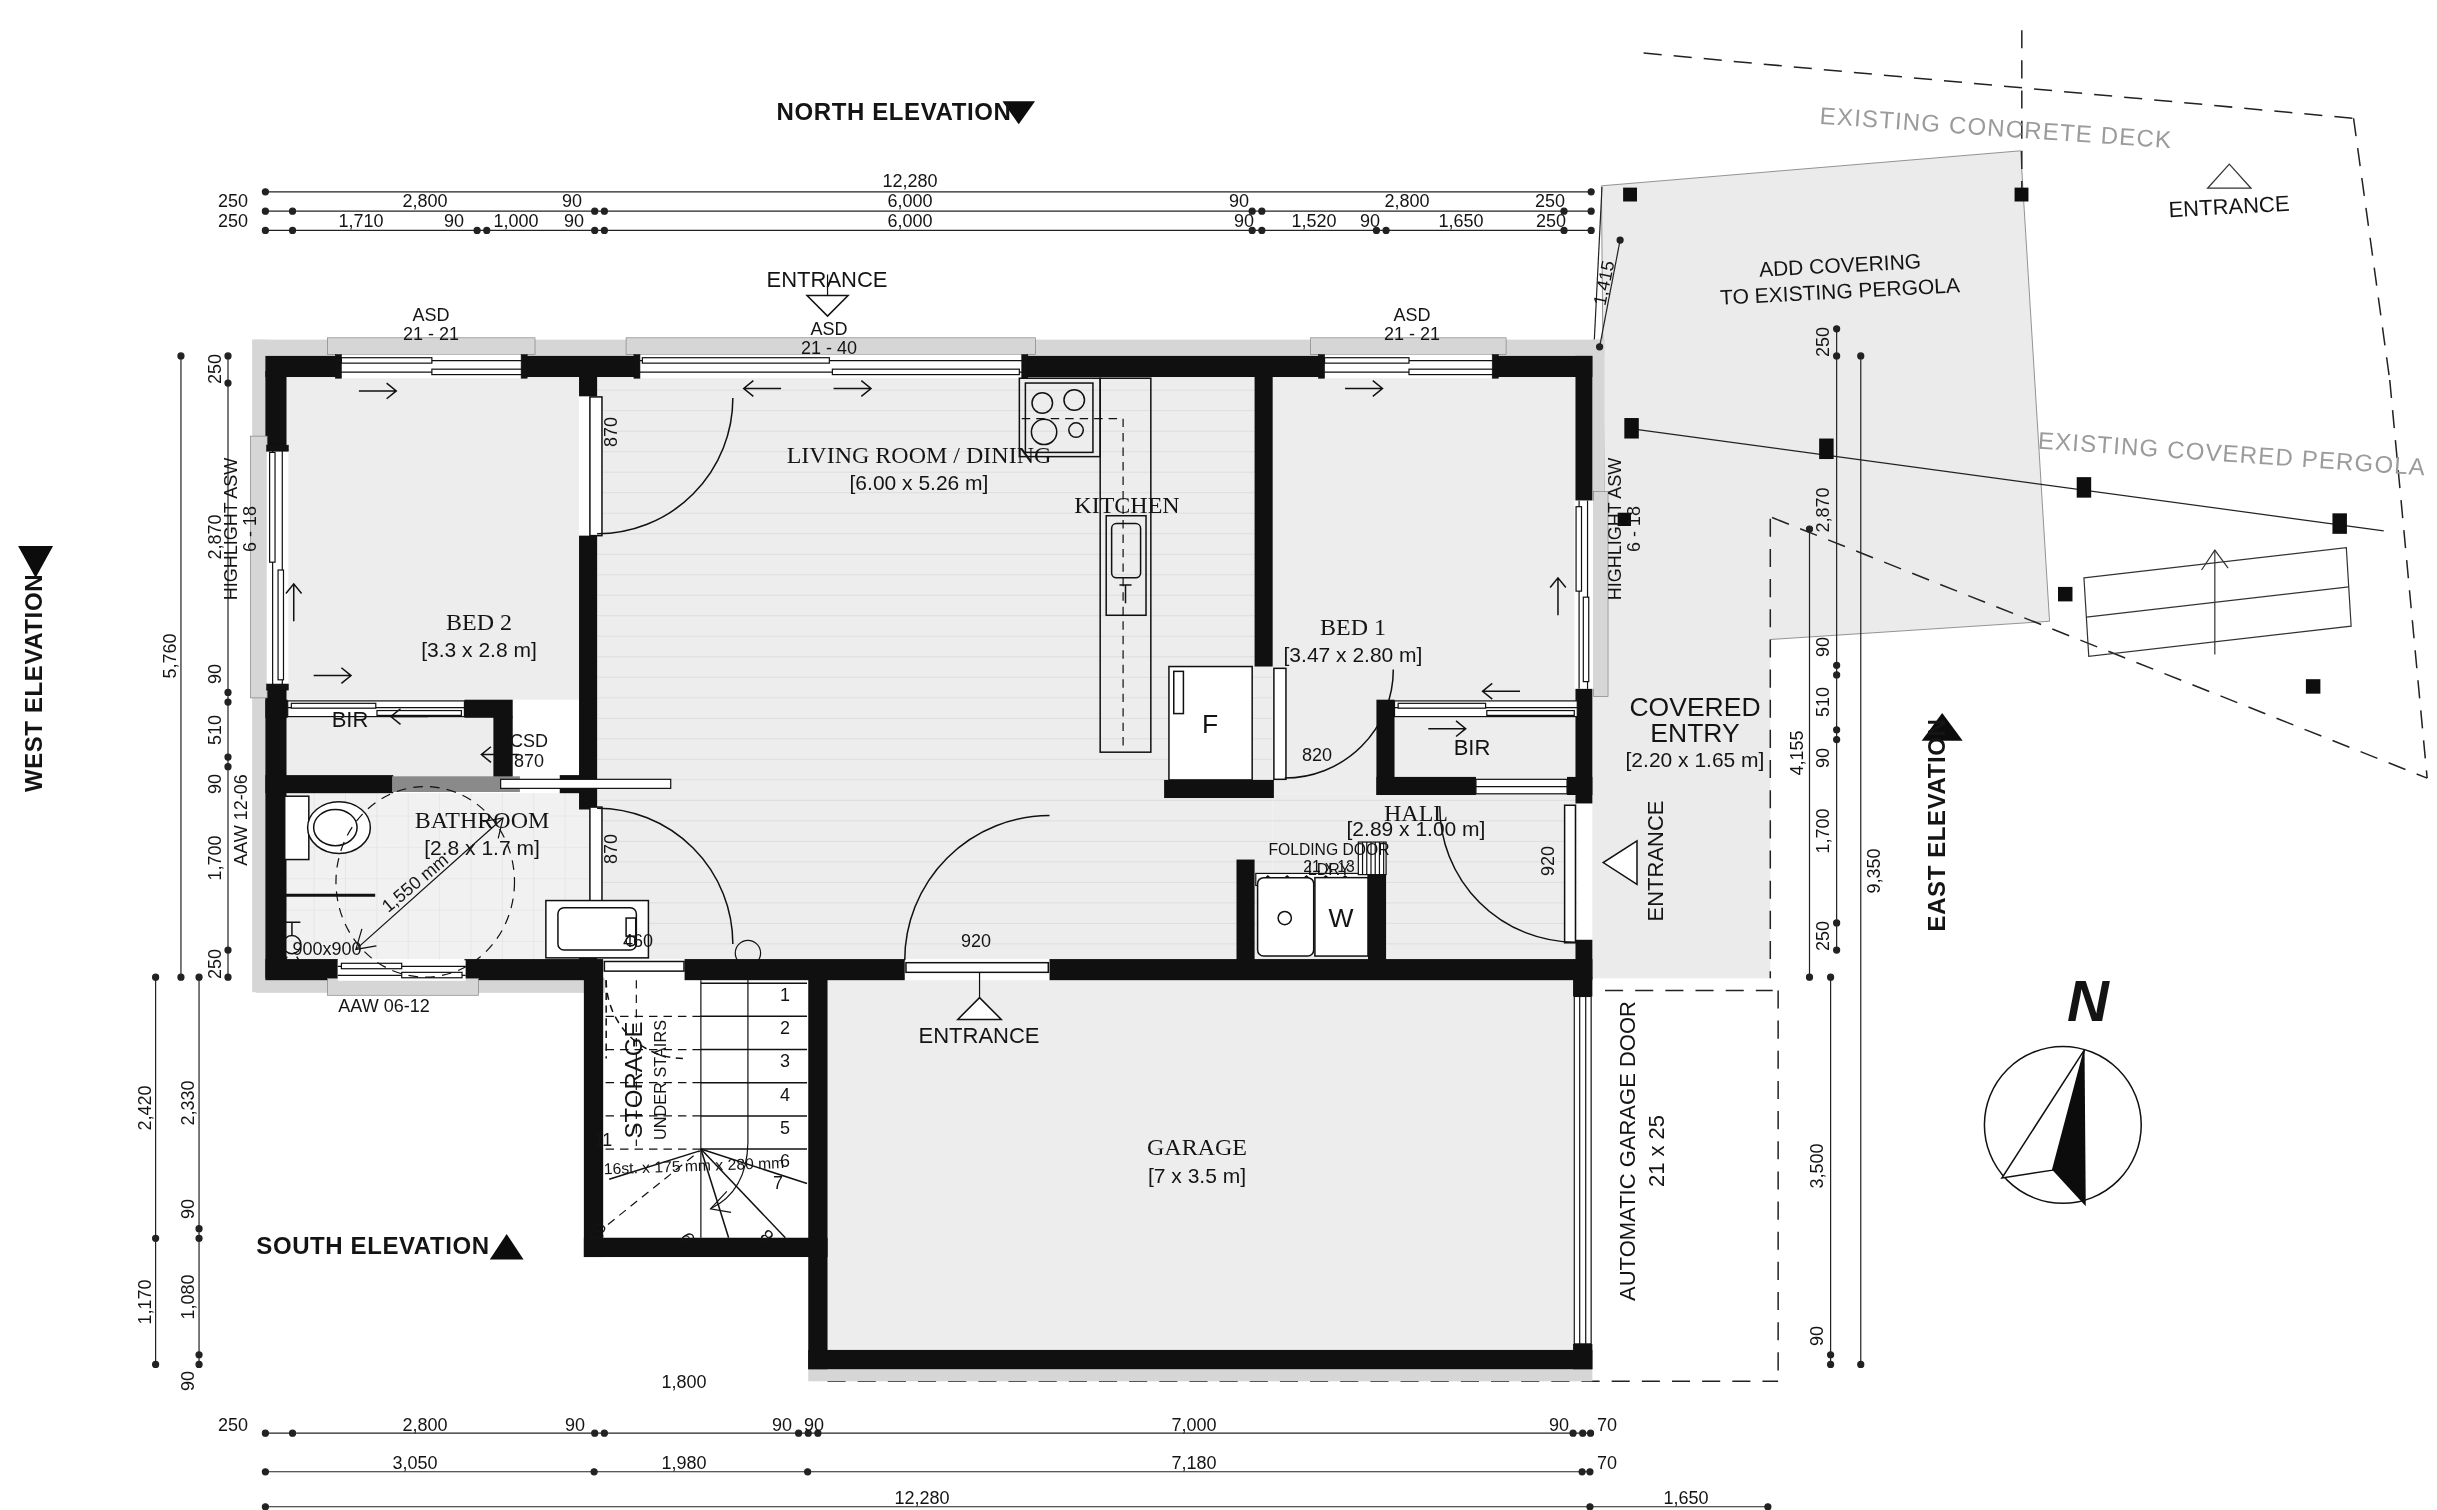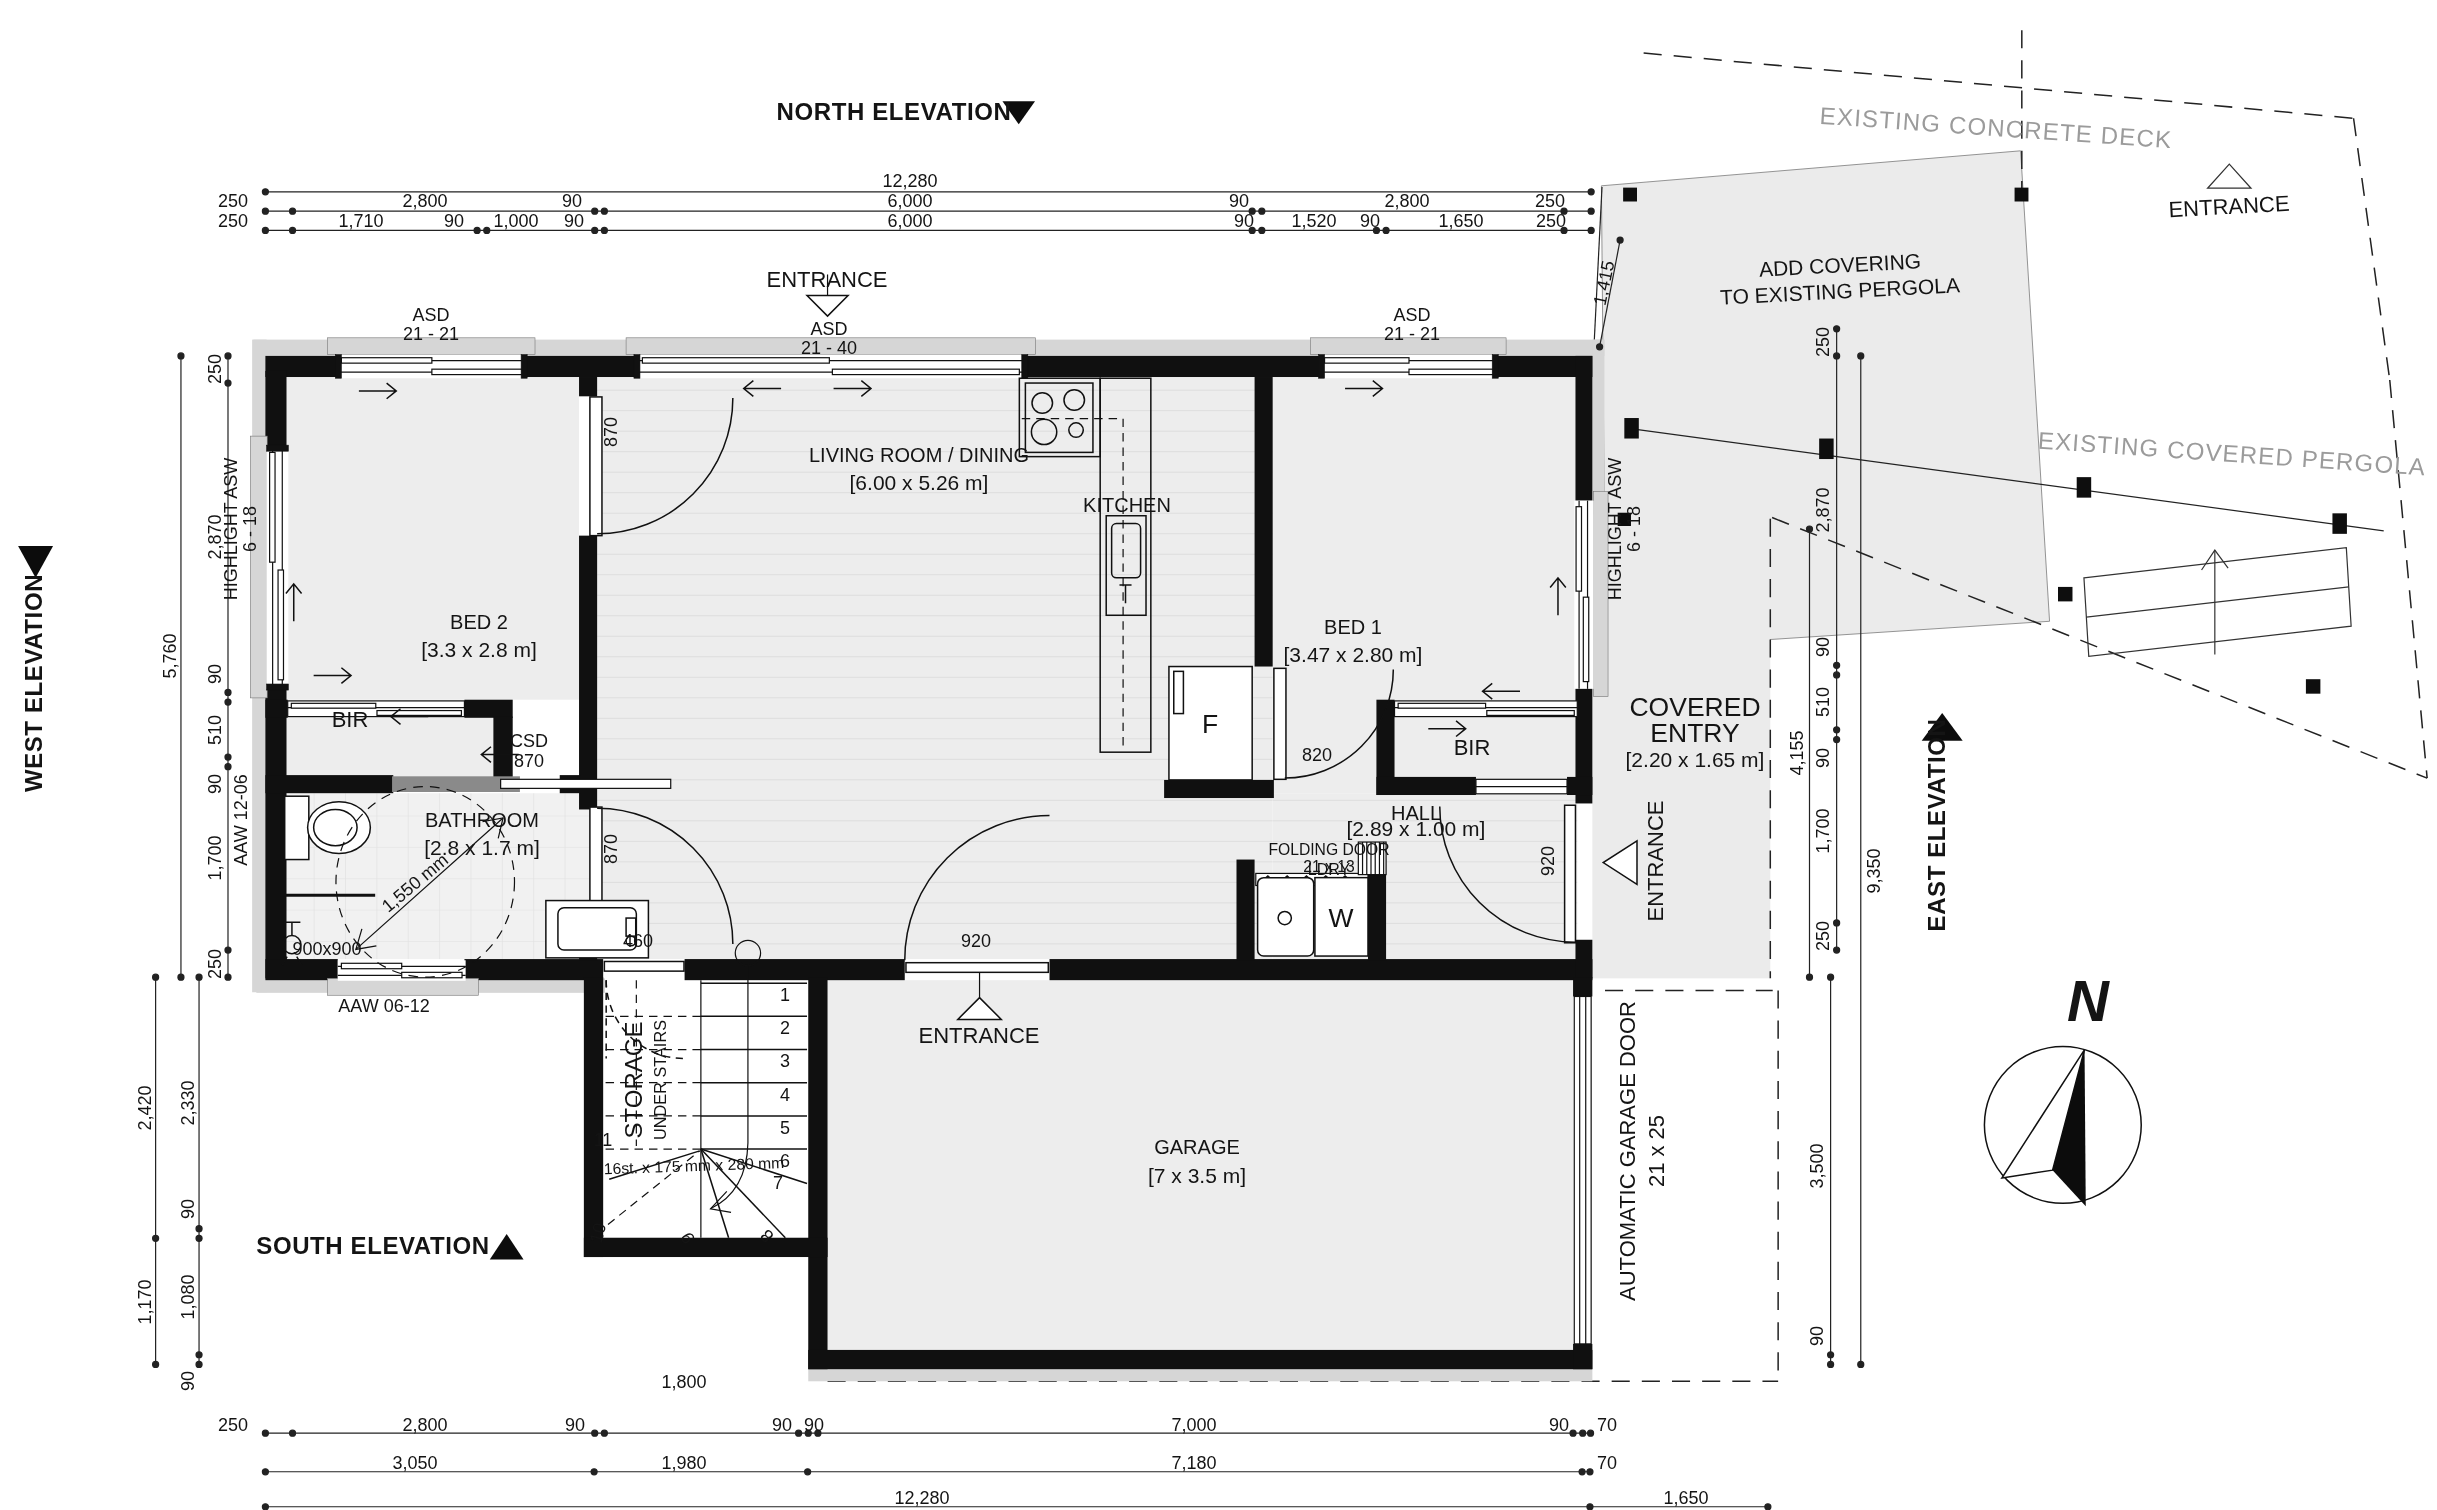--- a/index.html
+++ b/index.html
@@ -3,21 +3,21 @@
 <meta charset="utf-8">
 <style>
   html,body{margin:0;padding:0;background:#fff;}
   .canvas{position:relative;width:2438px;height:1511px;background:#fff;overflow:hidden;
           font-family:"Liberation Sans",sans-serif;}
   .plan-svg{position:absolute;left:0;top:0;}
   .lbl{position:absolute;transform:translate(-50%,-50%);white-space:nowrap;color:#141414;
        font-family:"Liberation Sans",sans-serif;line-height:1;}
   .v{transform:translate(-50%,-50%) rotate(-90deg);}
   .t40{font-size:24px;font-weight:bold;letter-spacing:0.6px;}
-  .room{font-size:20px;}
+  .room{font-size:24px;font-family:Liberation Serif, serif;}
   .sub{font-size:21px;}
   .dim{font-size:18px;}
   .small{font-size:18px;}
   .tiny{font-size:15.7px;}
   .num{font-size:18px;}
   .gray{color:#9b9b9b;font-size:24px;letter-spacing:1.2px;}
   .big{font-size:26.5px;}
   .compass-n{font-size:58px;font-style:italic;font-weight:bold;}
 </style>
 </head>

